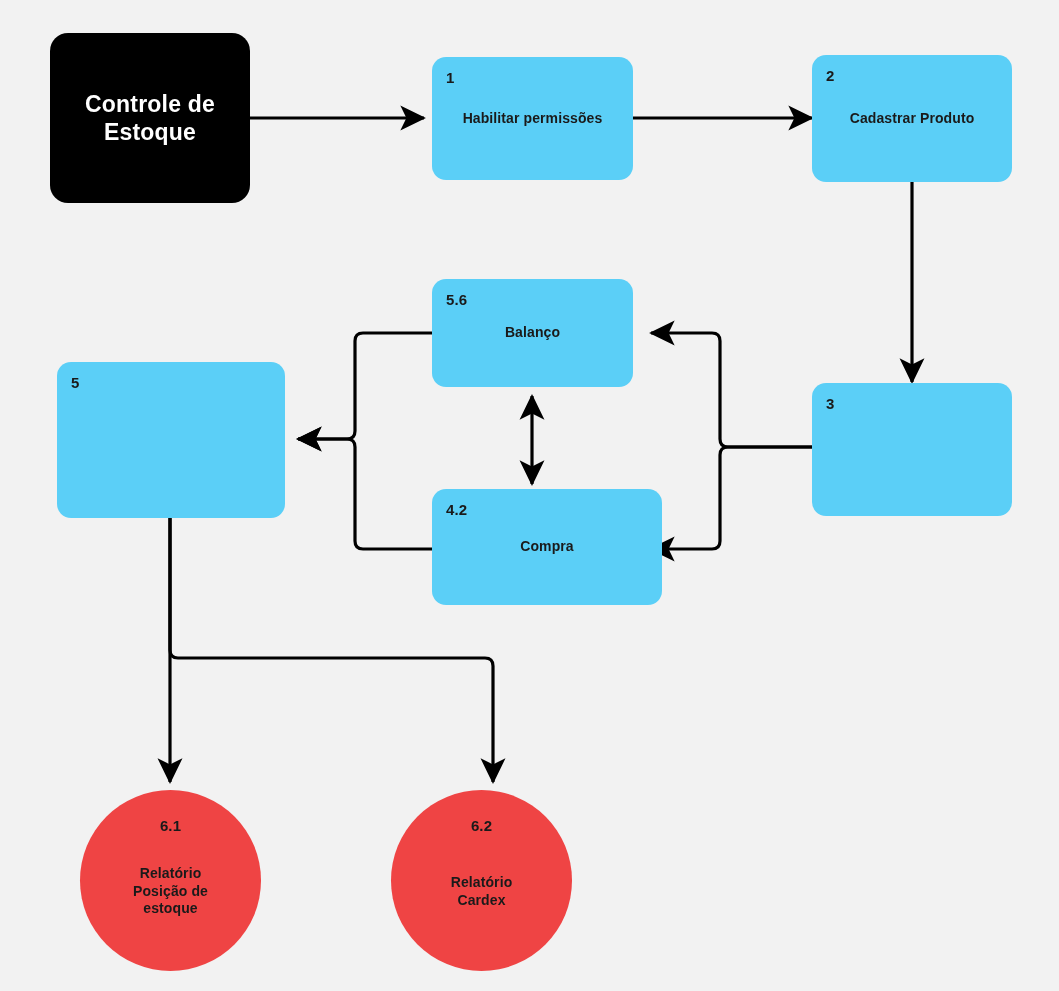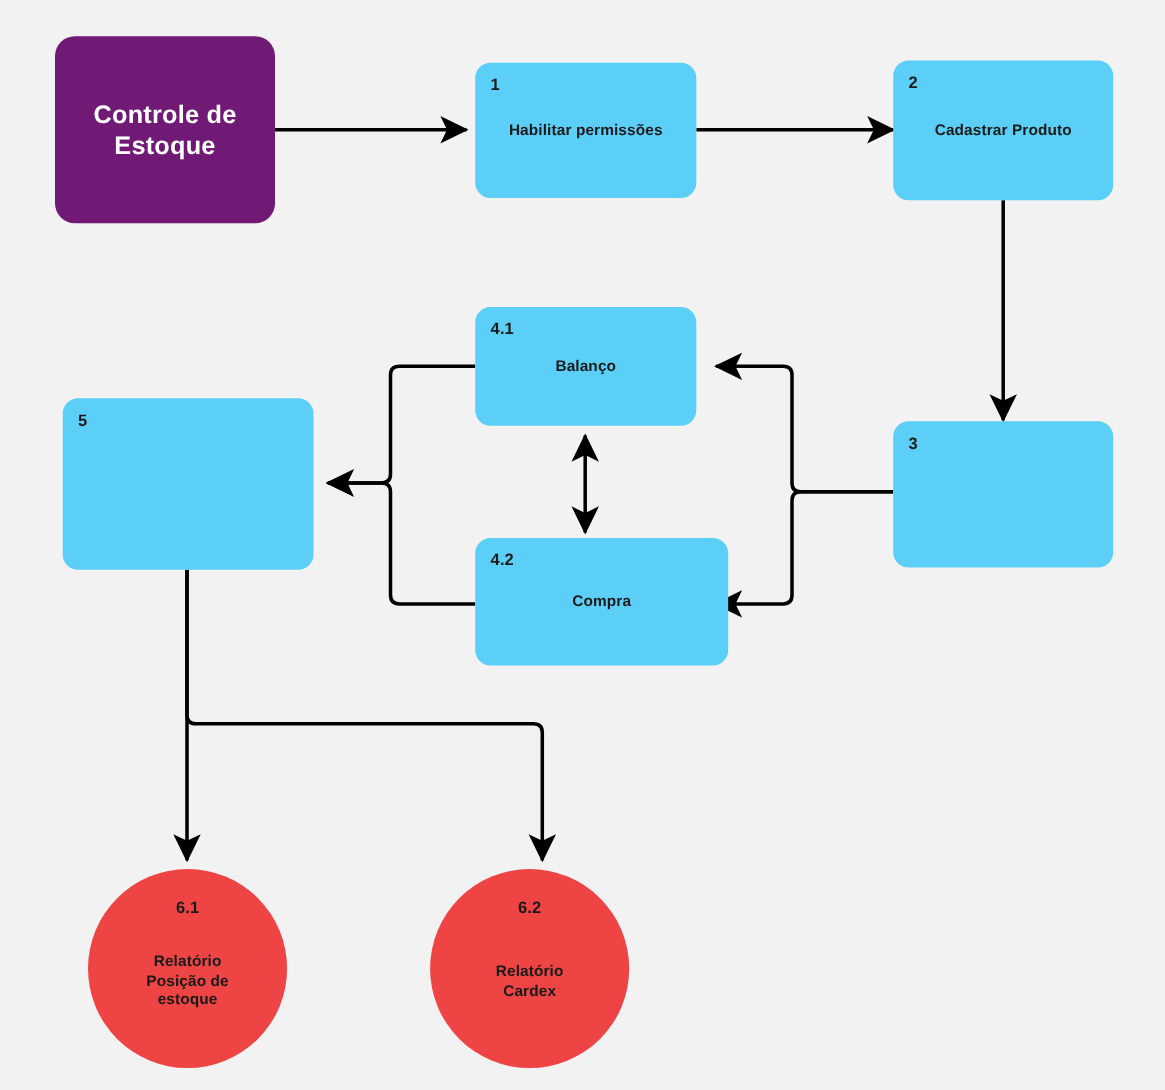--- a/index.html
+++ b/index.html
@@ -35,21 +35,21 @@
     justify-content: center;
     text-align: center;
     color: #1a1a1a;
   }
   .node-box {
     border-radius: 14px;
     background: #5bcff7;
   }
   .node-root {
     border-radius: 18px;
-    background: #701a75;
+    background: #000000;
     color: #ffffff;
     justify-content: center;
   }
   .node-circle {
     border-radius: 50%;
     background: #ef4444;
   }
   .node-num {
     position: absolute;
     font-size: 15px;
@@ -136,21 +136,21 @@
   <div class="node node-box" style="left:812px; top:55px; width:200px; height:127px;">
     <span class="node-num num-tl">2</span>
     <div class="node-label">Cadastrar Produto</div>
   </div>
 
   <div class="node node-box" style="left:812px; top:383px; width:200px; height:133px;">
     <span class="node-num num-tl">3</span>
   </div>
 
   <div class="node node-box" style="left:432px; top:279px; width:201px; height:108px;">
-    <span class="node-num num-tl">4.1</span>
+    <span class="node-num num-tl">5.6</span>
     <div class="node-label">Balanço</div>
   </div>
 
   <div class="node node-box" style="left:432px; top:489px; width:230px; height:116px;">
     <span class="node-num num-tl">4.2</span>
     <div class="node-label">Compra</div>
   </div>
 
   <div class="node node-box" style="left:57px; top:362px; width:228px; height:156px;">
     <span class="node-num num-tl">5</span>

